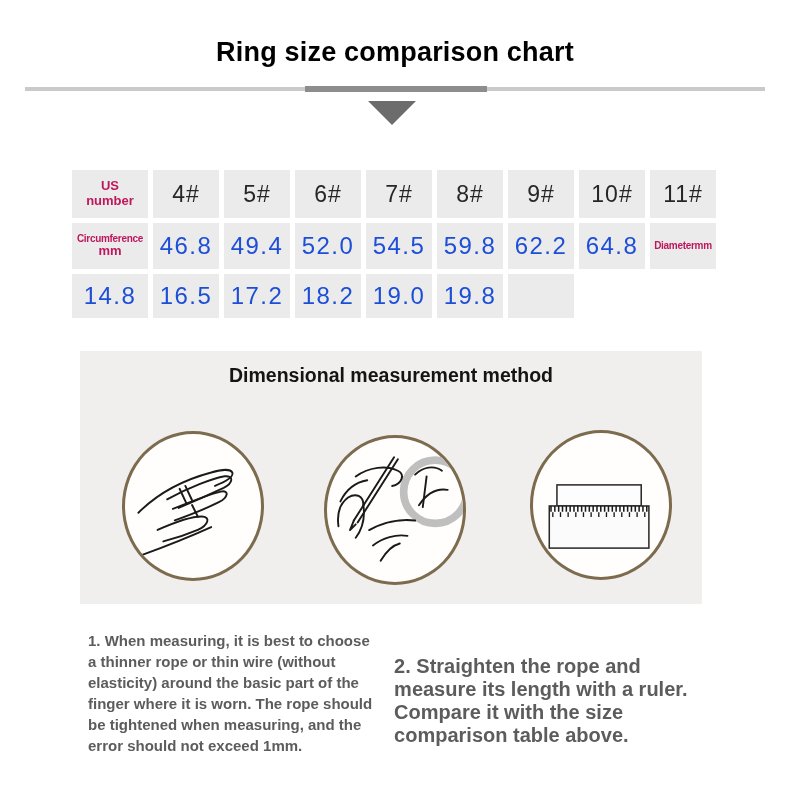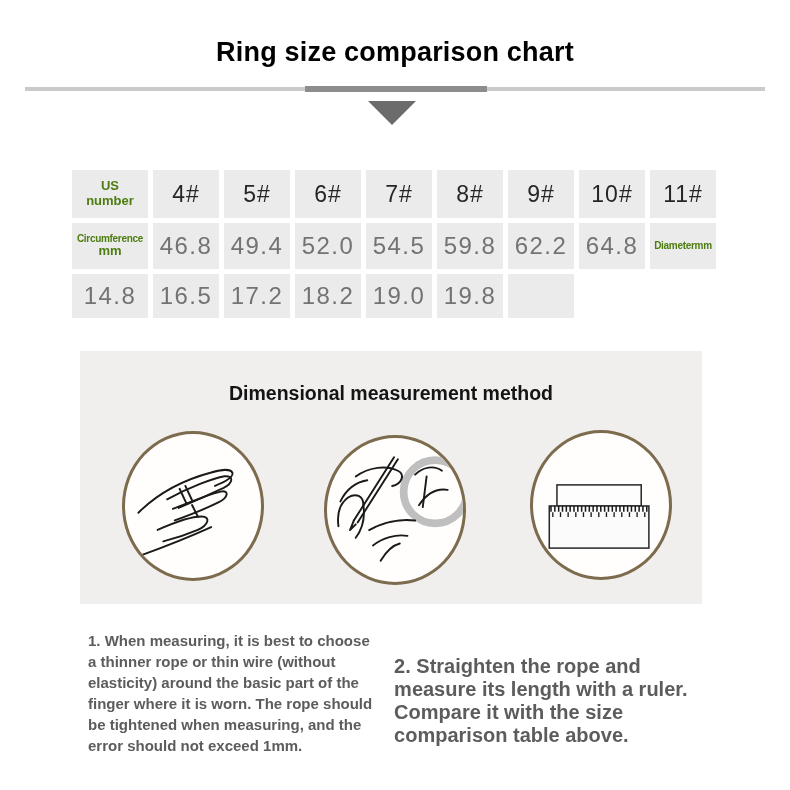--- a/index.html
+++ b/index.html
@@ -14,27 +14,27 @@
   .arrow-down{position:absolute;top:101px;left:368px;width:0;height:0;
               border-left:24px solid transparent;border-right:24px solid transparent;
               border-top:24px solid #6c6c6c;}
 
   .size-table{position:absolute;top:170px;left:72px;display:grid;
               grid-template-columns:76px repeat(8,66px);
               grid-template-rows:48px 46px 44px;gap:5px;}
   .cell{background:#ebebeb;display:flex;align-items:center;justify-content:center;
         color:#262626;}
   .row-label{font-weight:bold;font-size:13px;line-height:1.15;text-align:center;
-             flex-direction:column;color:#4d7c0f;}
+             flex-direction:column;color:#be185d;}
   .row-label .small{font-size:10px;letter-spacing:-.3px;text-align:center;}
   .size-cell{font-size:23px;letter-spacing:1px;}
-  .value-cell{font-size:24px;letter-spacing:1.5px;color:#737373;}
+  .value-cell{font-size:24px;letter-spacing:1.5px;color:#1d4ed8;}
 
   .method-panel{position:absolute;top:351px;left:80px;width:622px;height:253px;background:#f0efee;}
-  .method-heading{padding-top:31px;text-align:center;font-size:19.5px;font-weight:bold;color:#141414;}
+  .method-heading{padding-top:13px;text-align:center;font-size:19.5px;font-weight:bold;color:#141414;}
 
   .illu-circle{position:absolute;width:142px;height:150px;border:3px solid #7d6b4e;
                border-radius:50%;background:#fffefd;overflow:hidden;box-sizing:border-box;}
   .illu-circle svg{display:block;width:100%;height:100%;}
   .c1{left:42px;top:80px;}
   .c2{left:244px;top:84px;}
   .c3{left:450px;top:79px;}
   .sk{fill:none;stroke:#1a1a1a;stroke-width:2;stroke-linecap:round;stroke-linejoin:round;}
 
   .instructions{position:absolute;top:630px;left:88px;width:620px;display:flex;}

